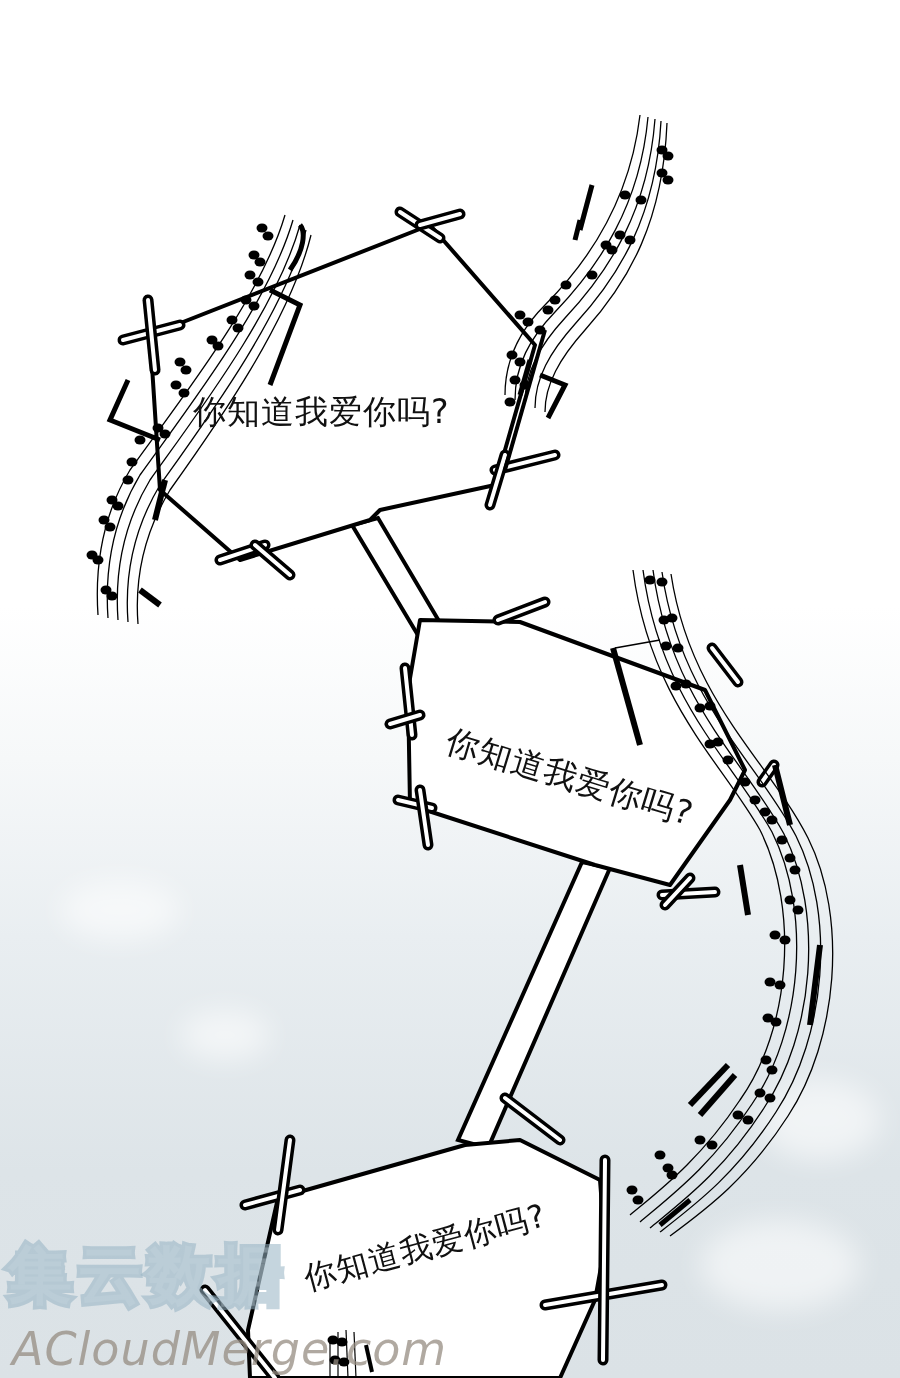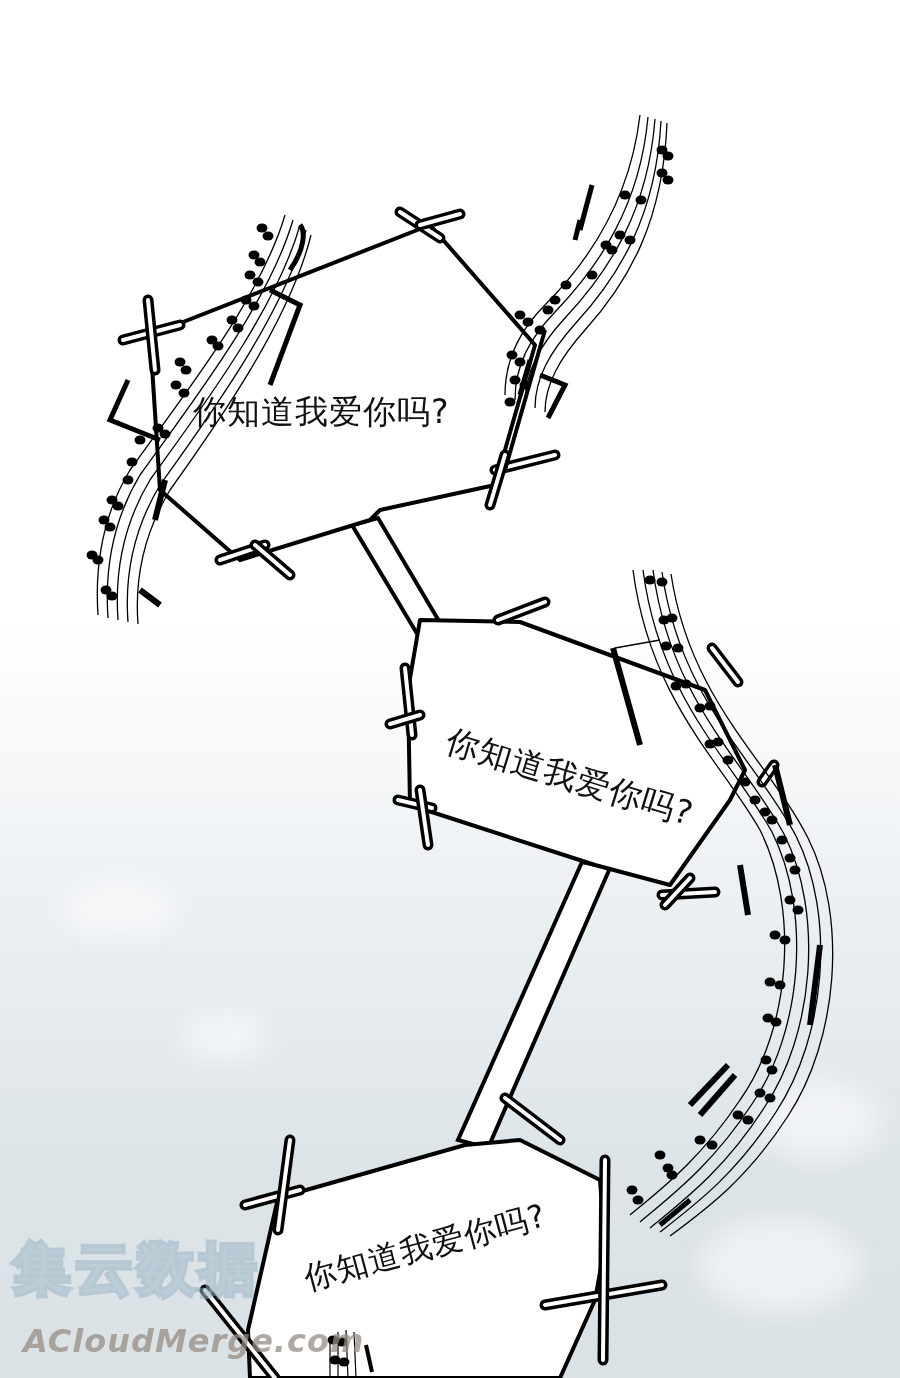--- a/index.html
+++ b/index.html
@@ -4,24 +4,24 @@
 <style>
   html, body { margin: 0; padding: 0; }
   body { width: 900px; height: 1378px; overflow: hidden; position: relative;
          font-family: "DejaVu Sans", sans-serif; }
   .bg { position: absolute; inset: 0;
         background: linear-gradient(180deg, #ffffff 0%, #ffffff 44%, #f6f8f9 55%, #e9eef1 68%, #dde4e8 85%, #dbe2e6 100%); }
   .blob { position: absolute; border-radius: 50%; background: rgba(255,255,255,0.55); filter: blur(14px); }
   svg.art { position: absolute; left: 0; top: 0; }
   .sign-text { position: absolute; white-space: nowrap; color: #111; font-size: 33px;
                letter-spacing: 1px; transform-origin: left center; }
-  .wm-cn { position: absolute; left: 14px; top: 1232px; font-size: 56px; font-weight: normal;
+  .wm-cn { position: absolute; left: 8px; top: 1232px; font-size: 64px; font-weight: bold;
            color: rgba(255,255,255,0.35); -webkit-text-stroke: 7px rgba(150,178,195,0.55);
            letter-spacing: 6px; }
-  .wm-en { position: absolute; left: 23px; top: 1322px; font-size: 32px; font-weight: bold;
+  .wm-en { position: absolute; left: 12px; top: 1322px; font-size: 46px; font-weight: normal;
            font-style: italic; color: rgba(150,140,130,0.75); letter-spacing: 1px; }
 </style>
 </head>
 <body>
 
 <div class="bg"></div>
 <div class="blob" style="left:60px;top:880px;width:120px;height:60px;"></div>
 <div class="blob" style="left:180px;top:1010px;width:90px;height:50px;"></div>
 <div class="blob" style="left:700px;top:1220px;width:160px;height:90px;"></div>
 <div class="blob" style="left:760px;top:1080px;width:120px;height:80px;"></div>

